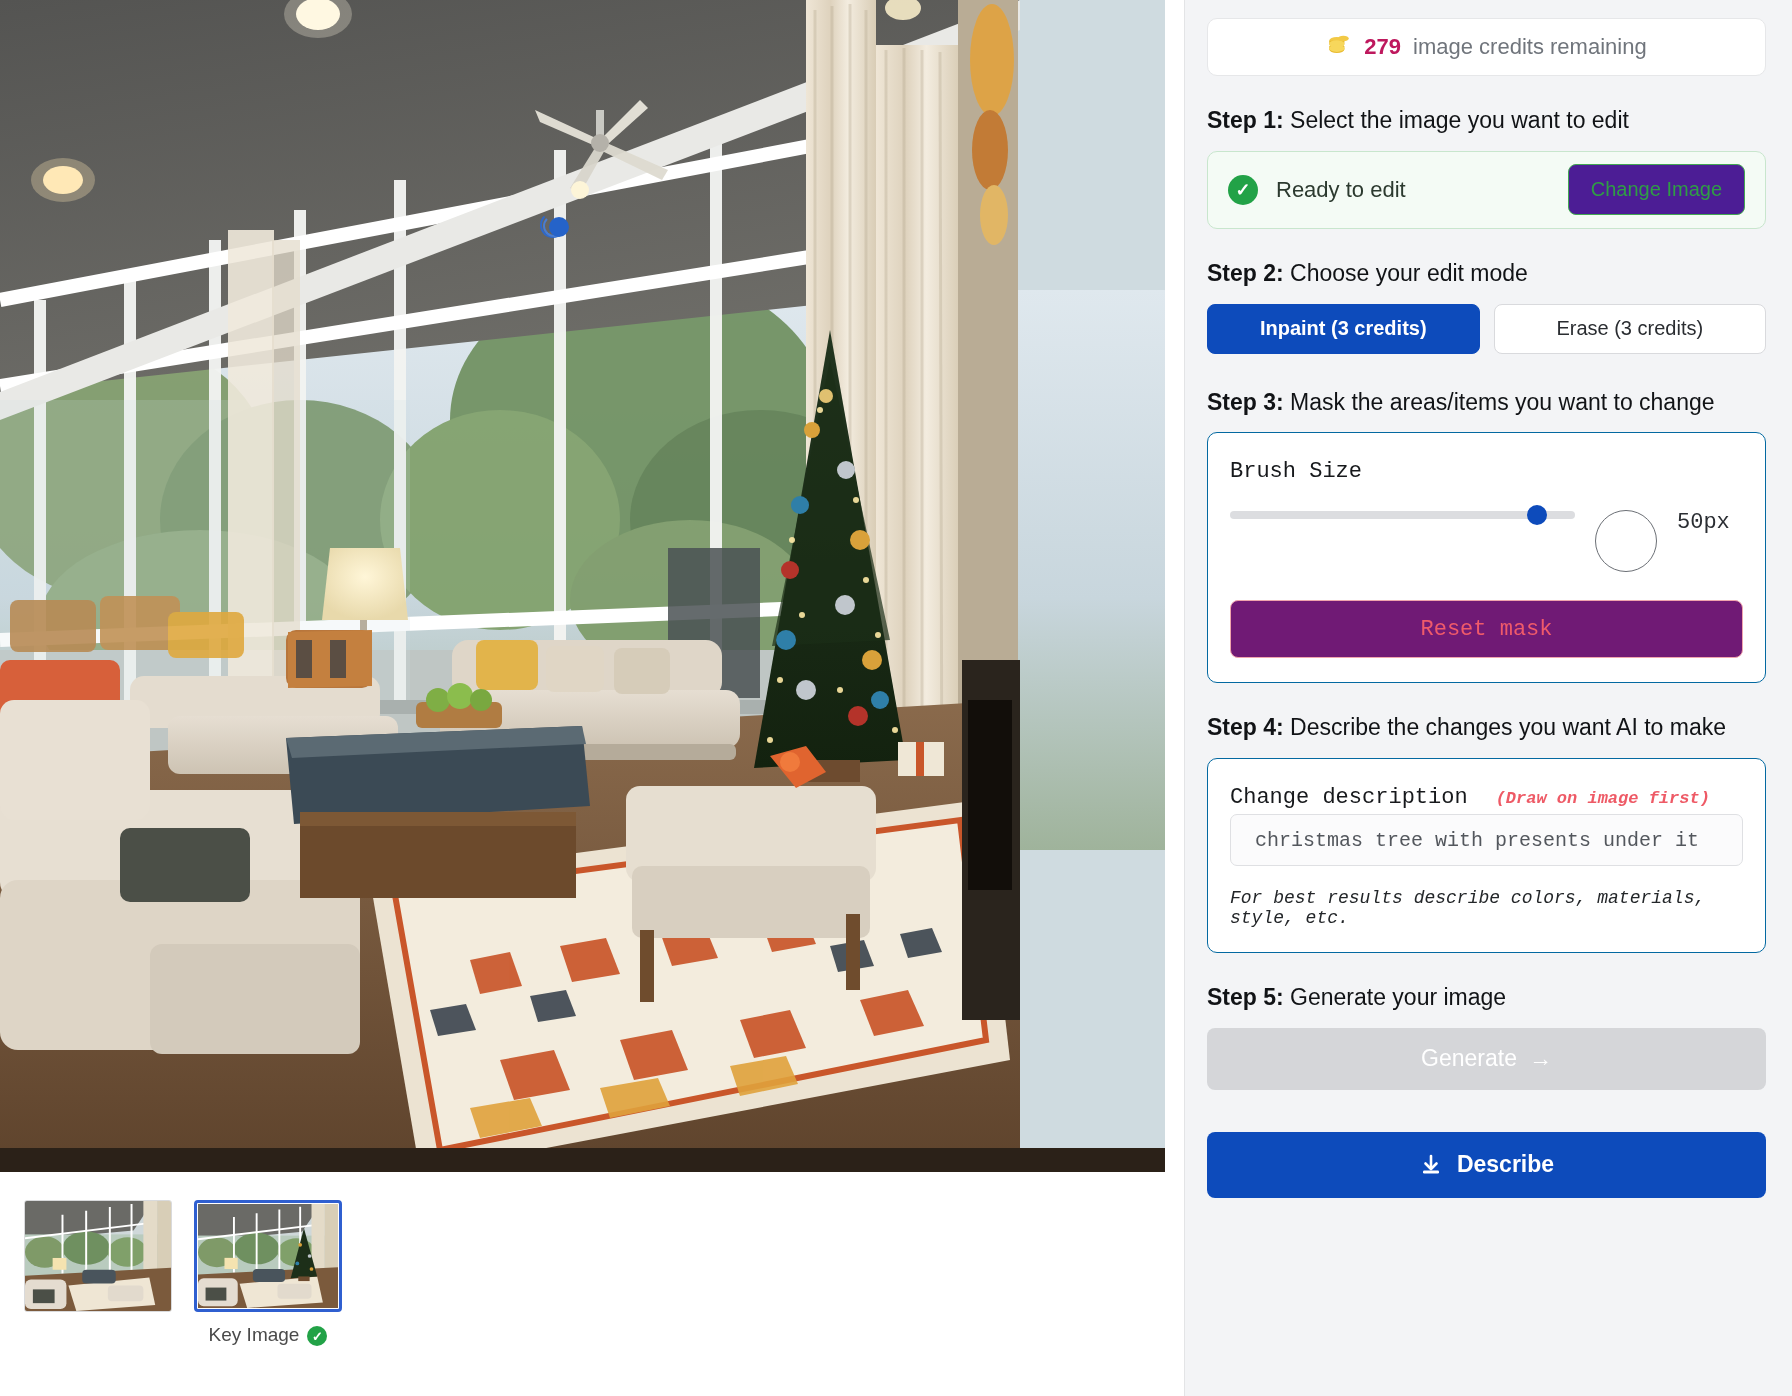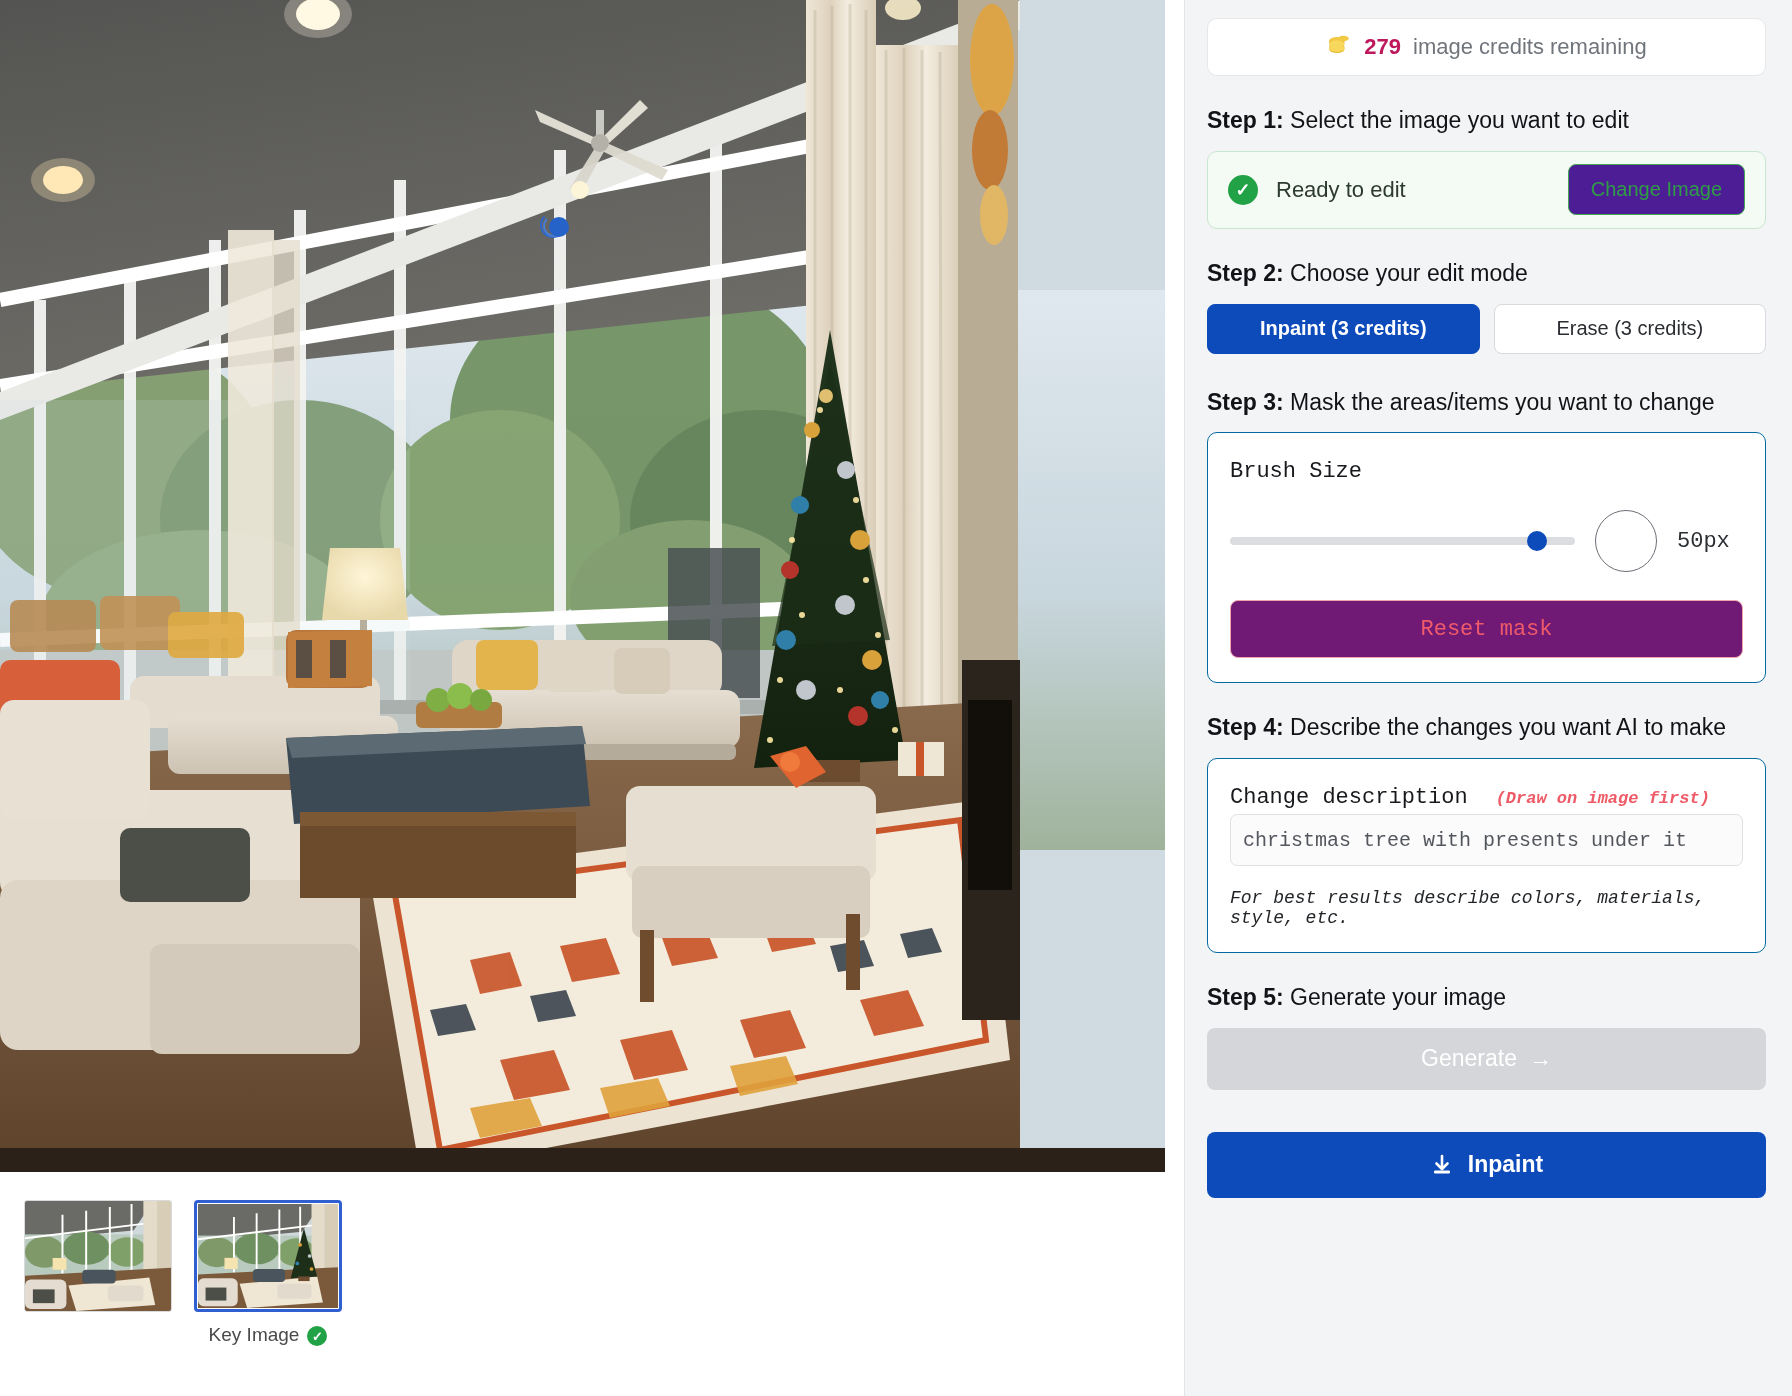--- a/index.html
+++ b/index.html
@@ -170,21 +170,21 @@
 
   .card {
     background: #ffffff;
     border: 1px solid #0369a1;
     border-radius: 10px;
     padding: 26px 22px 24px 22px;
     margin-bottom: 30px;
     font-family: Liberation Mono, monospace;
   }
   .brush-label { font-size: 22px; color: #17191c; margin-bottom: 26px; }
-  .slider-row { display: flex; align-items: center; gap: 20px; margin-bottom: 28px; }
+  .slider-row { display: flex; gap: 20px; margin-bottom: 28px; }
   .slider {
     position: relative;
     flex: 1;
     height: 10px;
   }
   .slider .track {
     position: absolute; left: 0; right: 0; top: 1px;
     height: 8px; border-radius: 4px; background: #dcdde0;
   }
   .slider .thumb-dot {
@@ -217,21 +217,21 @@
   .desc-title { font-size: 22px; color: #17191c; }
   .desc-hint { font-size: 17px; color: #ee5a66; font-style: italic; font-weight: 600; }
   .desc-input {
     width: 100%;
     height: 52px;
     border: 1px solid #dfe0e3;
     border-radius: 7px;
     background: #fbfbfc;
     font-size: 20px;
     color: #53575d;
-    padding: 0 12px;
+    padding: 0 24px;
     font-family: inherit;
     outline: none;
   }
   .desc-foot {
     margin-top: 22px;
     font-size: 18px; color: #232629;
     font-style: italic;
   }
 
   .generate-btn {
@@ -677,17 +677,17 @@
     </button>
 
     <button class="download-btn">
       <span class="dl-icon">
         <svg width="24" height="24" viewBox="0 0 24 24" fill="none" aria-hidden="true">
           <path d="M12 3 V14" stroke="#fff" stroke-width="2.6" stroke-linecap="round"></path>
           <path d="M6.5 10.5 L12 16 L17.5 10.5" stroke="#fff" stroke-width="2.6" stroke-linecap="round" stroke-linejoin="round"></path>
           <rect x="4" y="17.5" width="16" height="3" rx="1.2" fill="#fff"></rect>
         </svg>
       </span>
-      <span>Inpaint</span>
+      <span>Describe</span>
     </button>
 
   </div>
 </div>
 
 </body></html>

